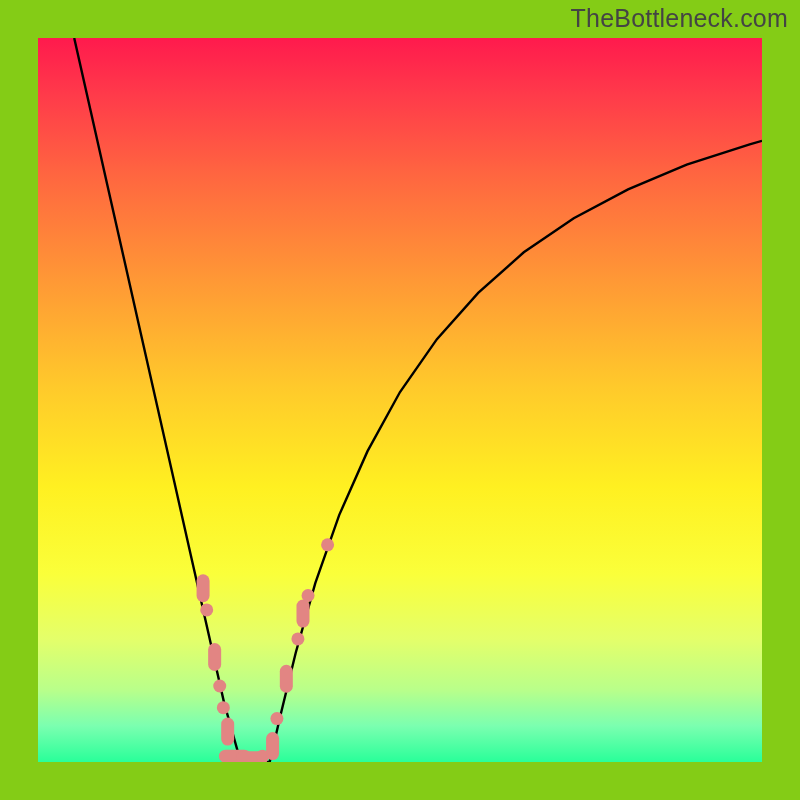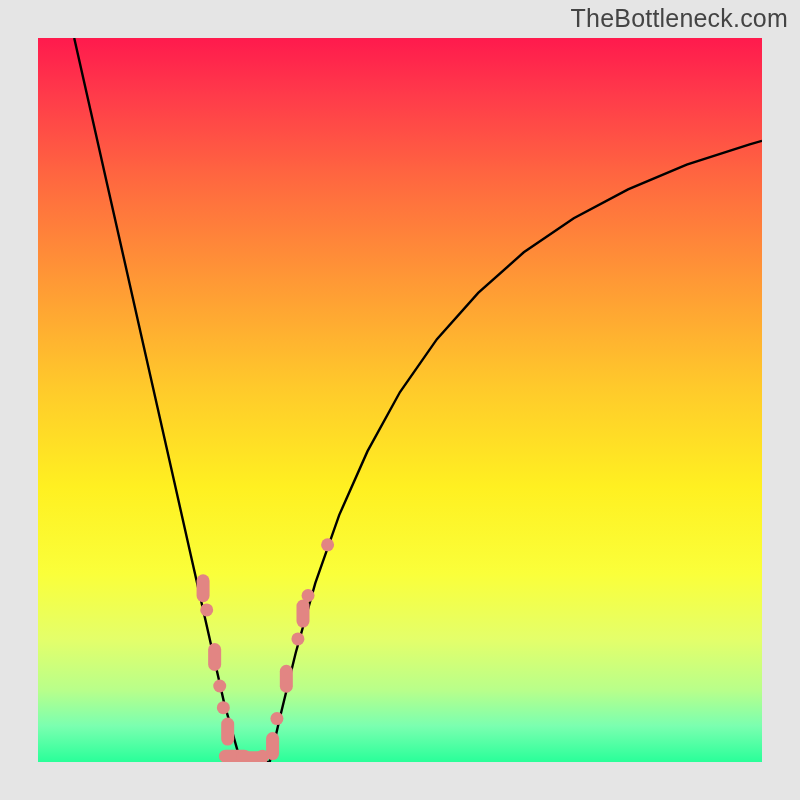--- a/index.html
+++ b/index.html
@@ -10,21 +10,21 @@
     overflow: hidden;
     background: #000;
     font-family: Arial, Helvetica, sans-serif;
   }
   .frame {
     position: absolute;
     top: 0;
     left: 0;
     width: 800px;
     height: 800px;
-    background: #e5e5e5;
+    background: #84cc16;
   }
   .plot-area {
     position: absolute;
     top: 38px;
     left: 38px;
     width: 724px;
     height: 724px;
     background: linear-gradient(
       to bottom,
       #ff1a4d 0%,

